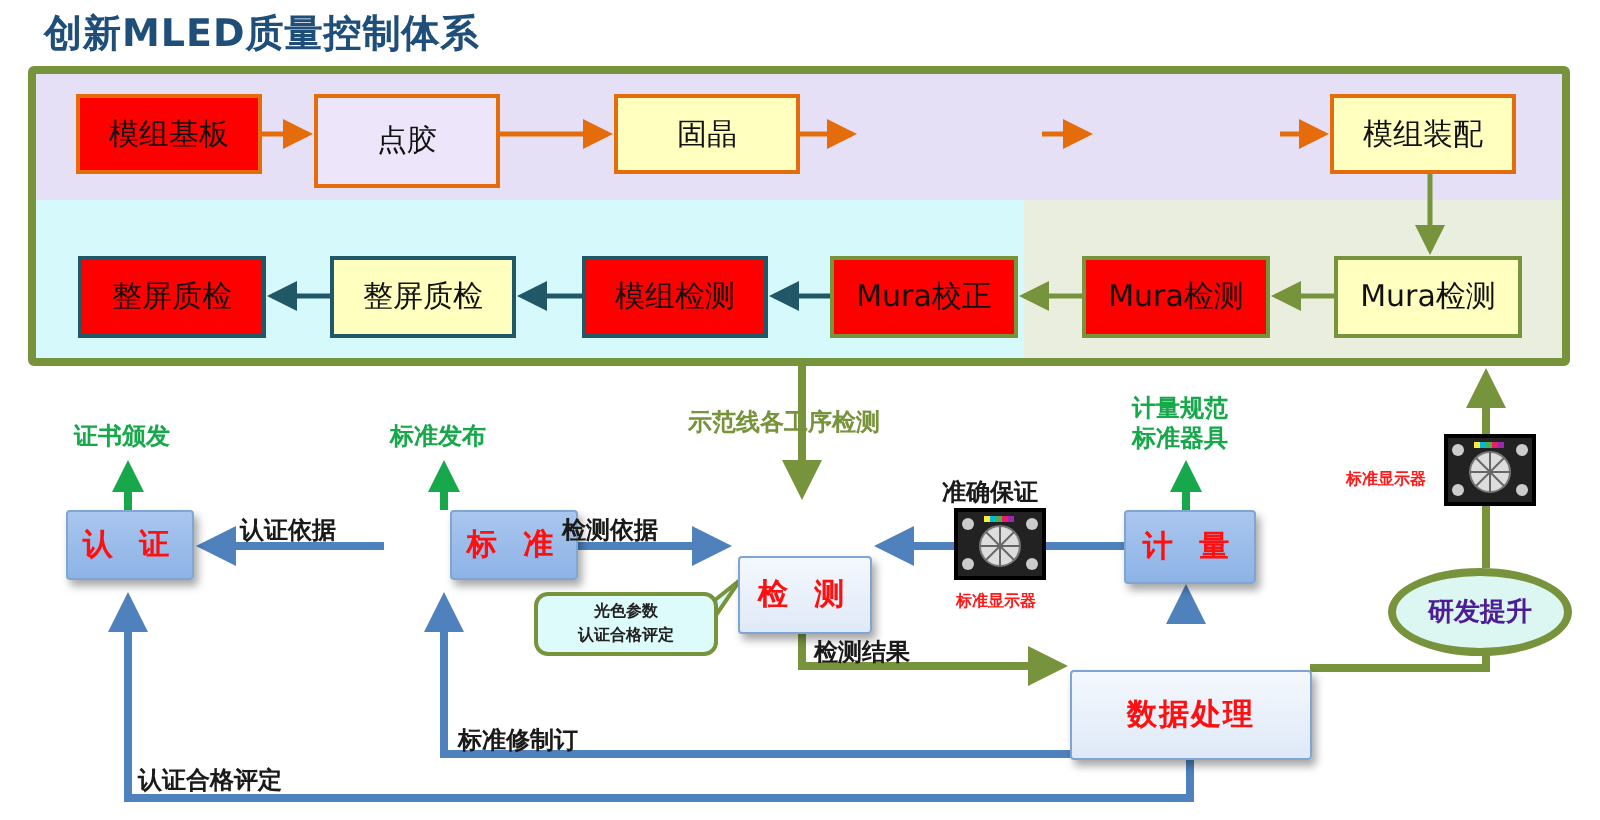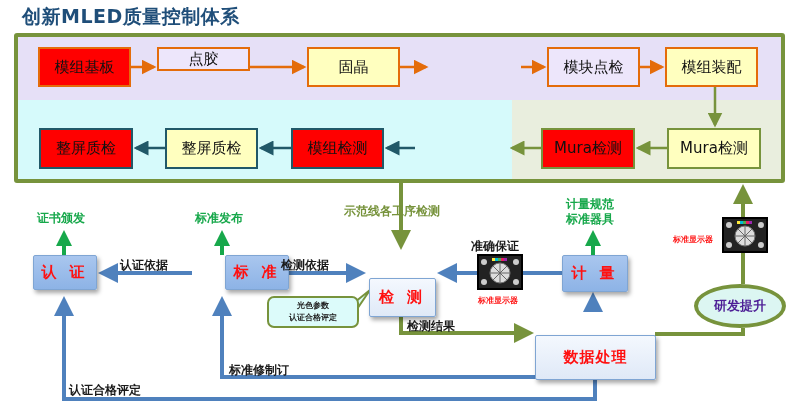--- a/index.html
+++ b/index.html
@@ -40,28 +40,28 @@
 <body>
 
 <div class="abs title">创新MLED质量控制体系</div>
 
 <div class="abs frame">
   <div class="abs band-top"></div>
   <div class="abs band-bl"></div>
   <div class="abs band-br"></div>
 
   <div class="pbox o red" style="left:20px;top:10px;width:93px;height:40px;">模组基板</div>
-  <div class="pbox o lav" style="left:139px;top:10px;width:93px;height:24px;text-align:center;">点胶</div>
+  <div class="pbox o lav" style="left:139px;top:10px;width:93px;height:47px;text-align:center;">点胶</div>
   <div class="pbox o yel" style="left:289px;top:10px;width:93px;height:40px;">固晶</div>
-  <div class="pbox o lav" style="left:529px;top:10px;width:93px;height:40px;">模块点检</div>
   <div class="pbox o yel" style="left:647px;top:10px;width:93px;height:40px;">模组装配</div>
 
   <div class="pbox t red" style="left:21px;top:91px;width:94px;height:41px;">整屏质检</div>
   <div class="pbox t yel" style="left:147px;top:91px;width:93px;height:41px;">整屏质检</div>
   <div class="pbox t red" style="left:273px;top:91px;width:93px;height:41px;">模组检测</div>
+  <div class="pbox g red" style="left:397px;top:91px;width:94px;height:41px;">Mura校正</div>
   <div class="pbox g red" style="left:523px;top:91px;width:94px;height:41px;">Mura检测</div>
   <div class="pbox g yel" style="left:649px;top:91px;width:94px;height:41px;">Mura检测</div>
 
   <svg class="lines" width="771" height="150">
     <defs>
       <marker id="ao" markerWidth="6" markerHeight="6" refX="5" refY="3" orient="auto">
           <path d="M0,0 L6,3 L0,6 z" fill="#e46c0a"></path>
         </marker>
       <marker id="ag" markerWidth="6" markerHeight="6" refX="5" refY="3" orient="auto">
           <path d="M0,0 L6,3 L0,6 z" fill="#77933c"></path>

